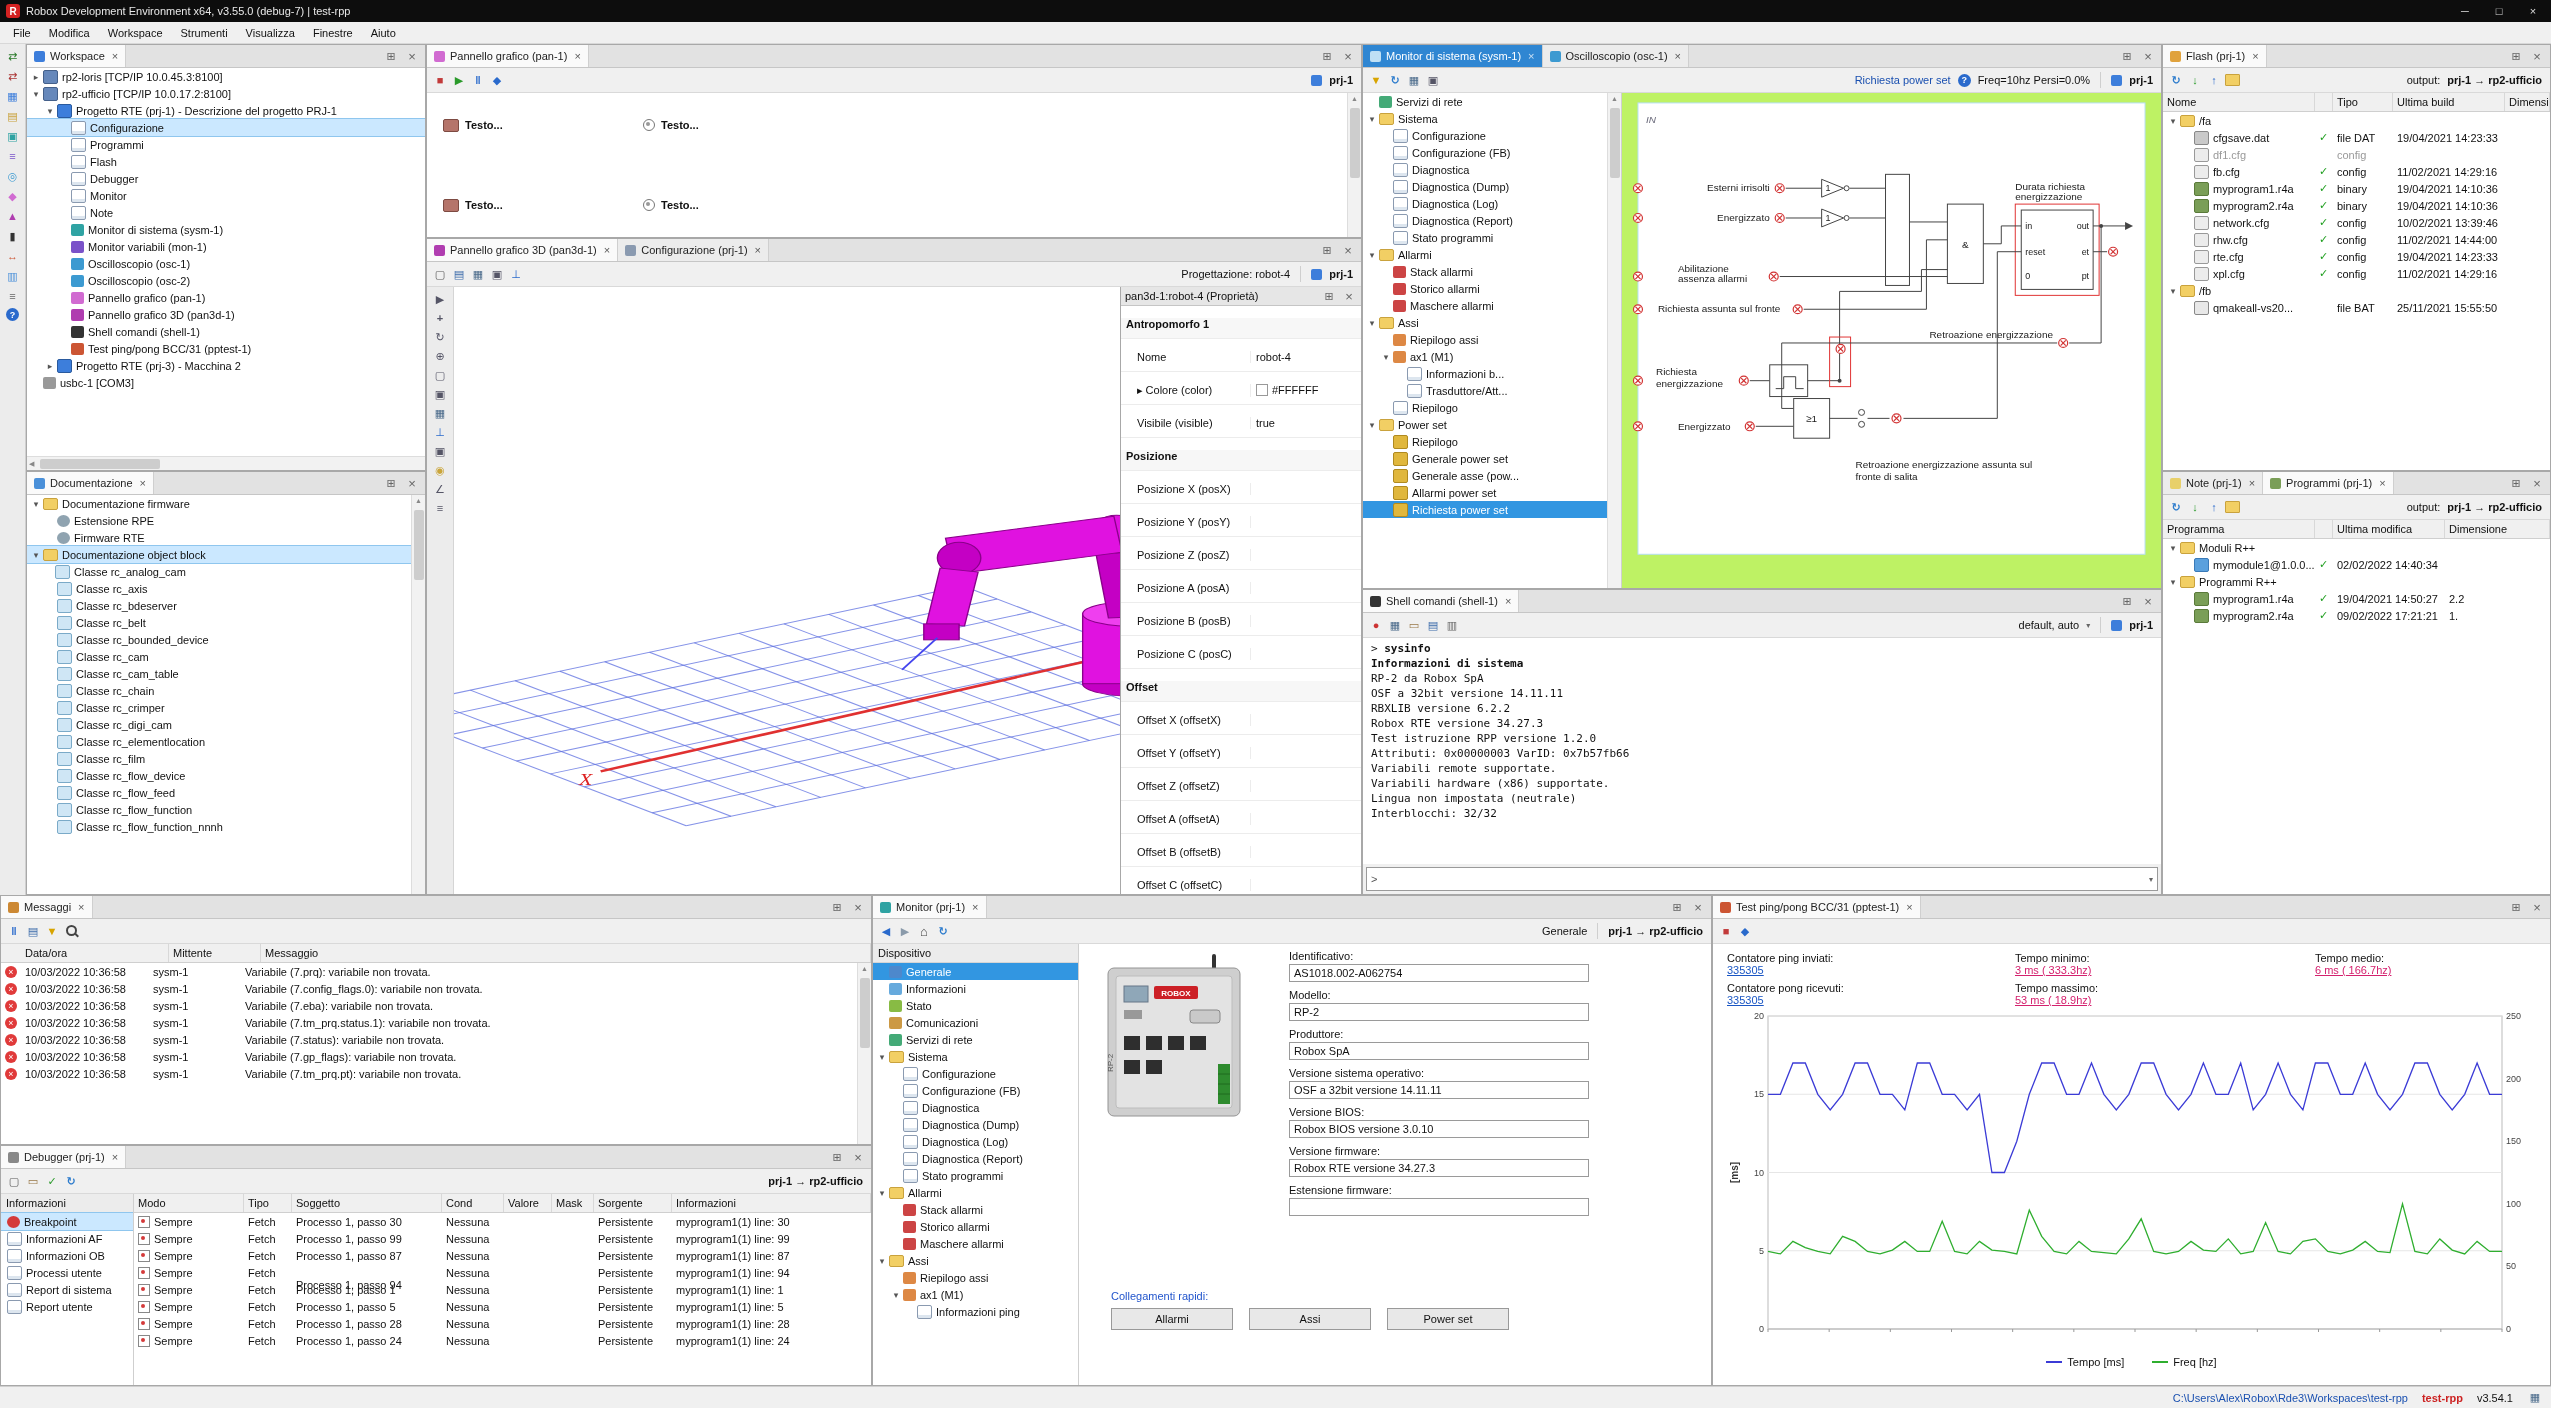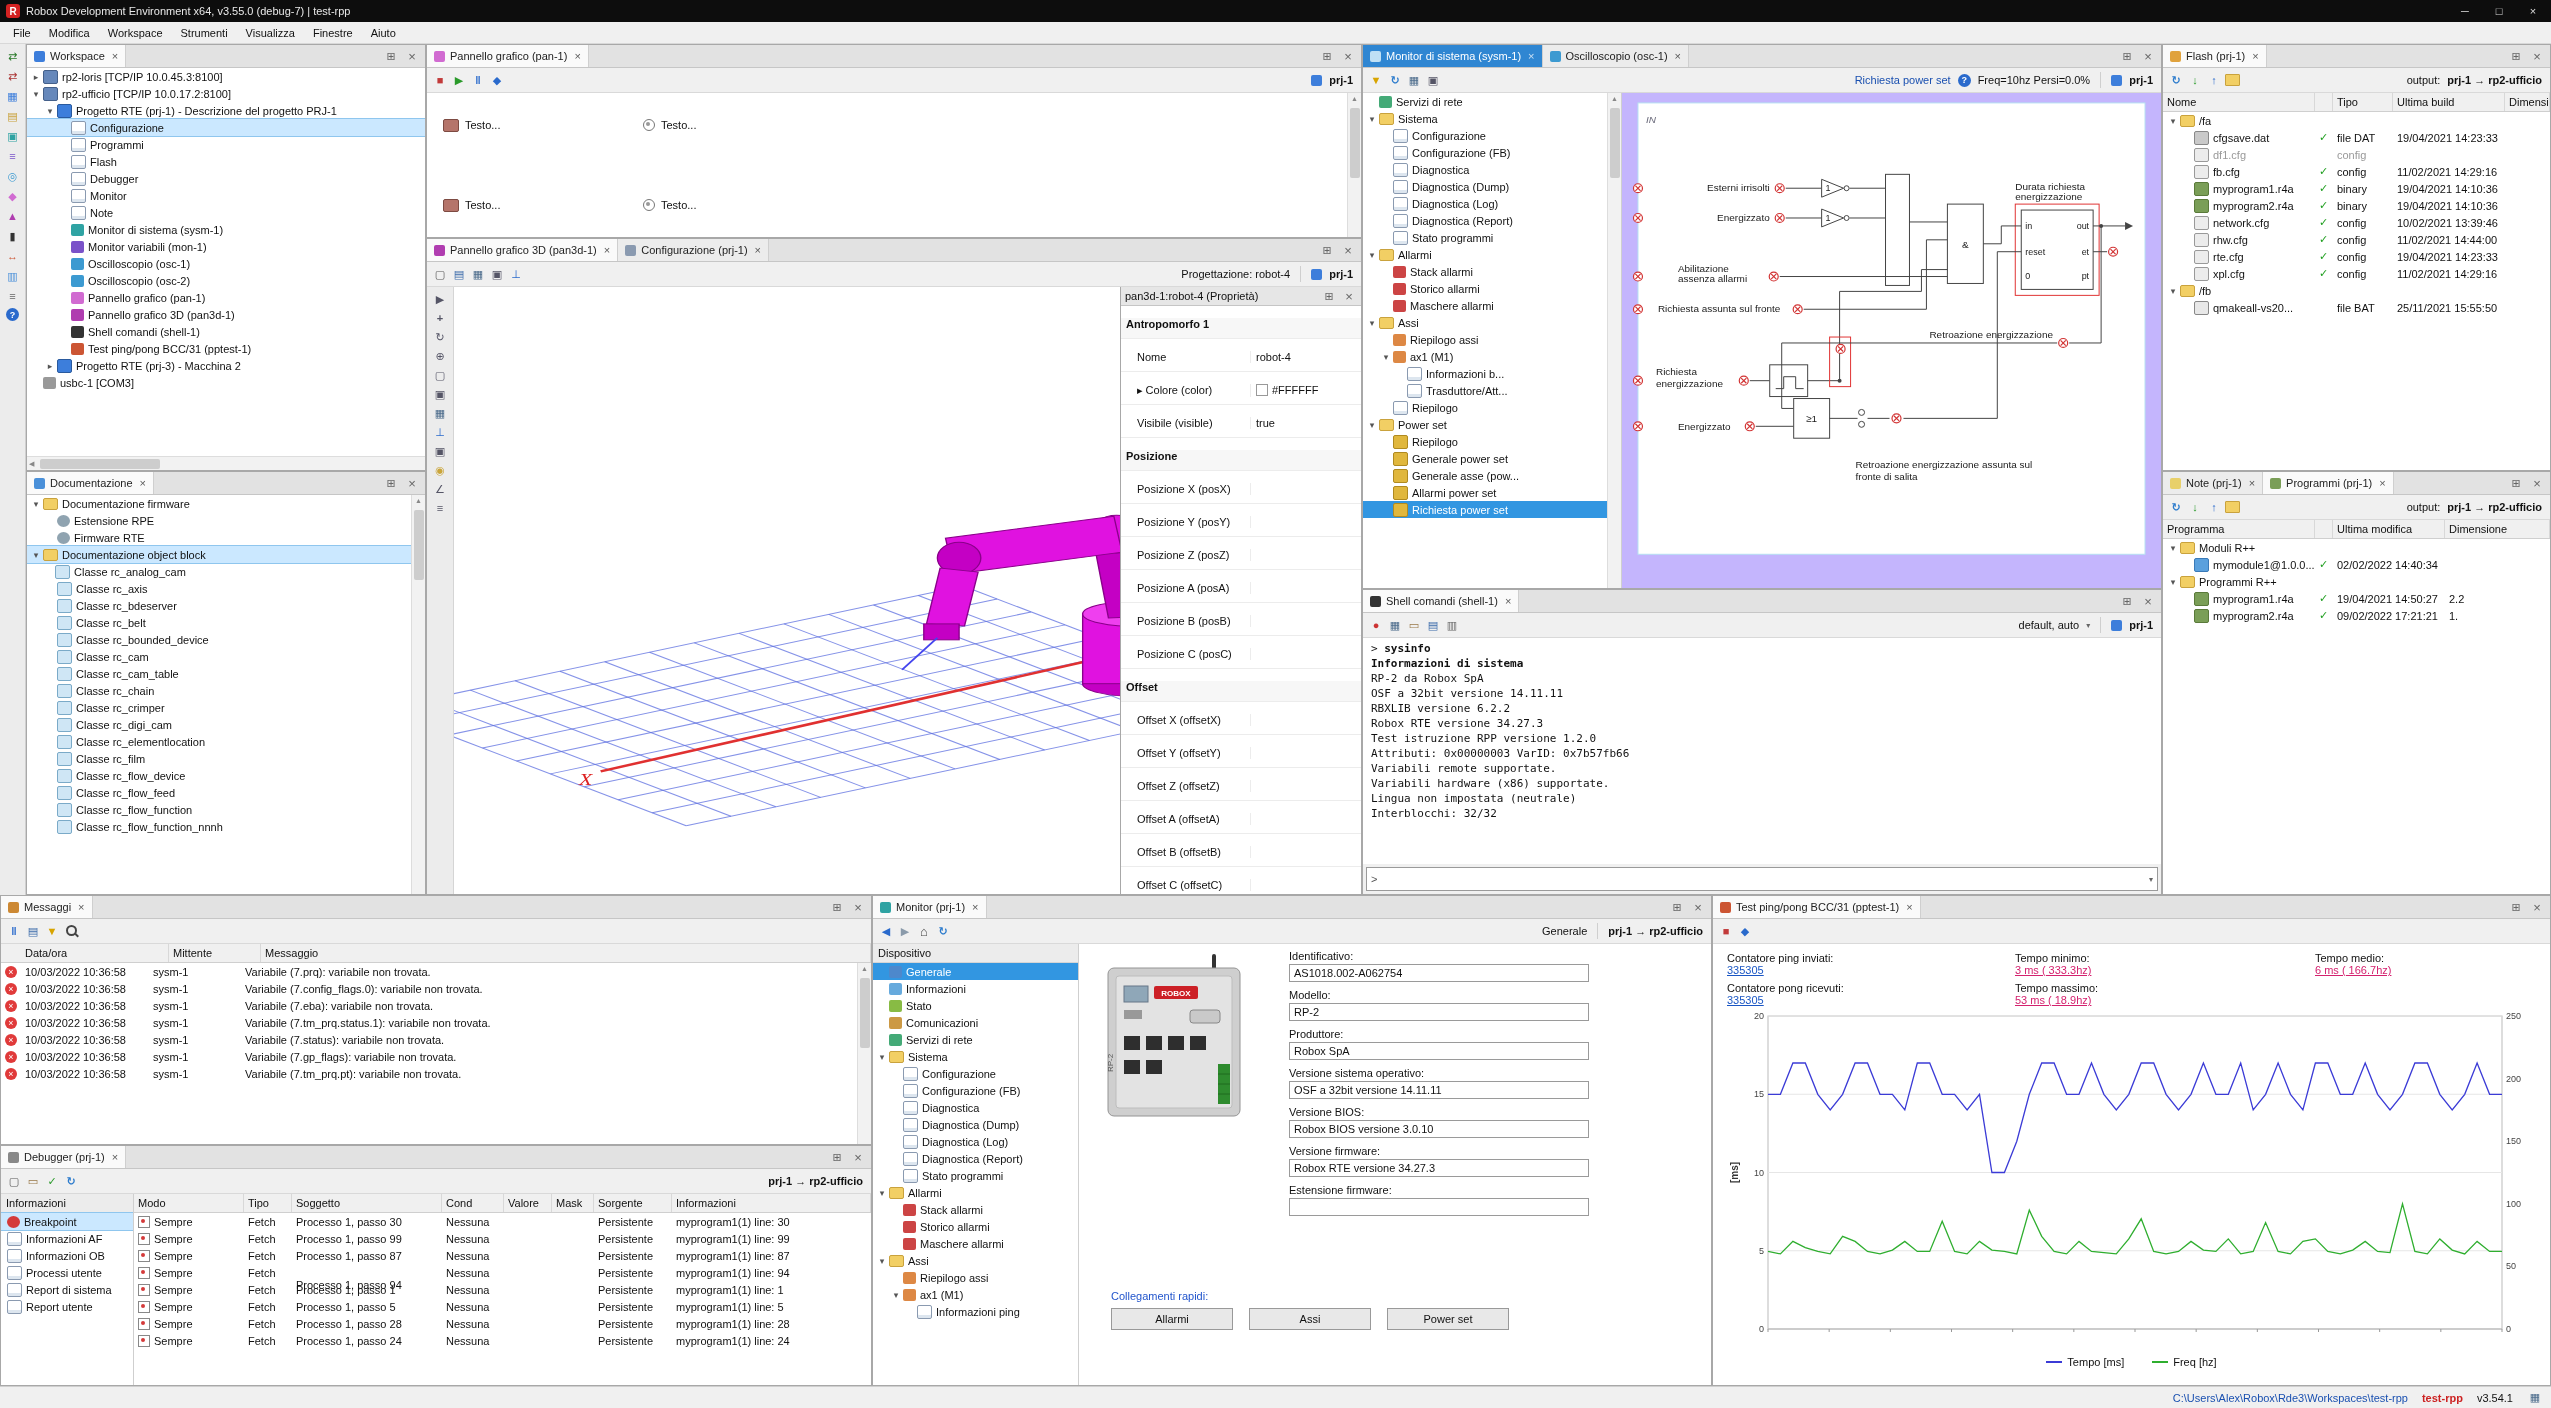--- a/index.html
+++ b/index.html
@@ -137,21 +137,21 @@
   .th{padding:0 4px;border-right:1px solid #d8d8d8;height:100%;display:flex;align-items:center;box-sizing:border-box;overflow:hidden;white-space:nowrap;}
   .trowt{display:flex;height:17px;align-items:center;white-space:nowrap;}
   .td{padding:0 4px;overflow:hidden;box-sizing:border-box;flex:none;}
   .tbodyw{flex:1;background:#fff;overflow:hidden;position:relative;}
   .ck{color:#1e9e1e;font-weight:bold;}
   .errdot{width:12px;height:12px;border-radius:50%;background:#e03a3a;color:#fff;font-size:9px;line-height:12px;text-align:center;flex:none;margin:0 4px;}
   .bpchk{width:10px;height:10px;border:1px solid #888;background:#fff;flex:none;margin-right:4px;position:relative;}
   .bpchk::after{content:"";position:absolute;left:2px;top:2px;width:4px;height:4px;border-radius:50%;background:#d43a3a;}
 
   
-  .pan1-grid{padding:0 16px;display:grid;grid-template-columns:200px 200px;row-gap:16px;background:#fff;flex:1;}
+  .pan1-grid{padding:0 16px;display:grid;grid-template-columns:200px 200px;row-gap:16px;background:#fff;flex:1;font-weight:bold;}
   .pan1-item{display:flex;align-items:center;gap:6px;}
   .pit-btn{width:14px;height:11px;background:#b5746a;border:1px solid #7d4a42;border-radius:2px;flex:none;}
   .pit-radio{width:10px;height:10px;border:1px solid #777;border-radius:50%;background:#fff;flex:none;}
   .pit-radio::after{content:"";display:block;width:4px;height:4px;margin:2px;border-radius:50%;background:#999;}
 
   
   .p3rail{width:26px;background:#ececec;border-right:1px solid #d5d5d5;display:flex;flex-direction:column;align-items:center;padding-top:4px;gap:3px;flex:none;}
   .s3dwrap{flex:1;background:#fff;min-width:0;}
   .props{position:absolute;top:0;right:0;bottom:0;width:240px;background:#fff;border-left:1px solid #a8a8a8;display:flex;flex-direction:column;}
   .props-hdr{height:18px;background:#e6e6e6;border-bottom:1px solid #c5c5c5;display:flex;align-items:center;padding:0 4px;flex:none;gap:4px;}
@@ -159,21 +159,21 @@
   .props-rows{flex:1;overflow:hidden;}
   .prow{height:20px;display:flex;border-bottom:1px solid #ececec;align-items:flex-start;margin-top:12px;}
   .prow .pl{width:130px;padding-left:16px;border-right:1px solid #ececec;overflow:hidden;white-space:nowrap;flex:none;box-sizing:border-box;}
   .prow.psec{background:#f7f7f7;}
   .prow.psec .pl{font-weight:bold;padding-left:5px;width:auto;border-right:none;}
   .prow .pv{flex:1;padding-left:5px;overflow:hidden;white-space:nowrap;display:flex;align-items:center;}
   .swatch{width:10px;height:10px;border:1px solid #999;display:inline-block;margin-right:4px;flex:none;}
 
   
   .sysm-tree{width:258px;border-right:1px solid #cfcfcf;background:#fff;position:relative;overflow:hidden;flex:none;}
-  .diagwrap{flex:1;background:#c4b5fd;min-width:0;}
+  .diagwrap{flex:1;background:#bef264;min-width:0;}
   .dt{font-size:10px;fill:#1a1a1a;}
   .dts{font-size:9px;fill:#1a1a1a;}
   .din{font-size:10px;fill:#667;font-style:italic;}
   .dline{stroke:#444;stroke-width:1;fill:none;}
   .dbox{fill:#fff;stroke:#444;stroke-width:1;}
 
   
   .shellout{flex:1;background:#fff;font-family:"DejaVu Sans Mono",monospace;font-size:11px;padding:4px 8px;overflow:hidden;}
   .sline{height:15px;white-space:pre;}
   .sline b{font-weight:bold;}

